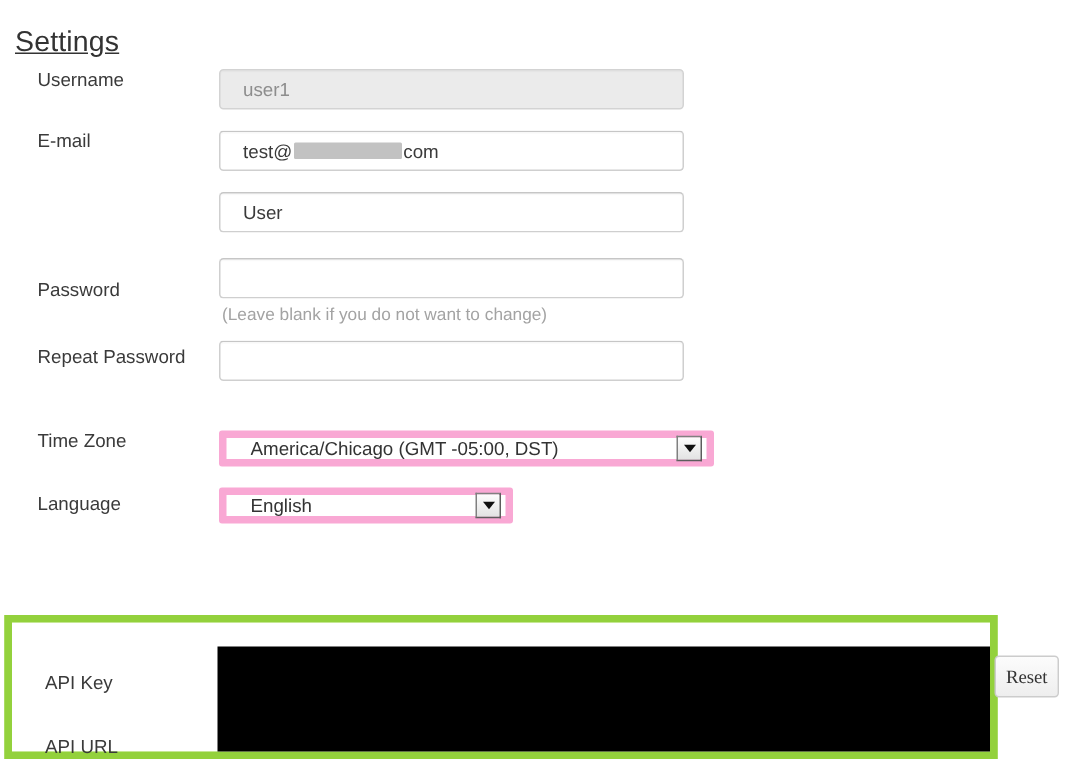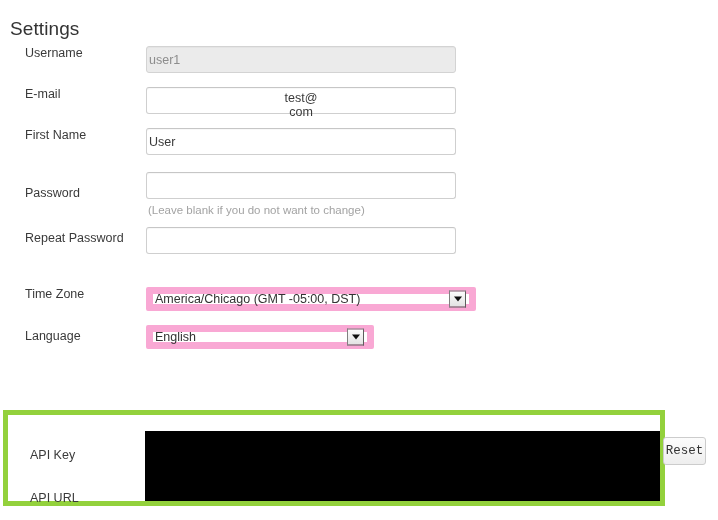--- a/index.html
+++ b/index.html
@@ -26,20 +26,21 @@
   
   .page-title {
     position: absolute;
     left: 10px;
     top: 5px;
     font-size: 19px;
     font-weight: normal;
     color: #333333;
     letter-spacing: 0.1px;
     white-space: nowrap;
+    text-decoration: underline;
   }
 
   
   .form {
     position: absolute;
     left: 0;
     top: 46px;
     width: 718px;
   }
 
@@ -62,21 +63,21 @@
   .field-control {
     position: absolute;
     left: 146px;
     top: 0;
   }
 
   .text-input {
     box-sizing: border-box;
     width: 310px;
     height: 27px;
-    padding: 3px 2px;
+    padding: 3px 15px;
     font-family: "Liberation Sans", sans-serif;
     font-size: 12.5px;
     color: #3a3a3a;
     background: #ffffff;
     border: 1px solid #cfcfcf;
     border-top-color: #c6c6c6;
     border-radius: 3px;
     outline: none;
     box-shadow: inset 0 1px 1px rgba(0,0,0,0.03);
   }
@@ -107,29 +108,29 @@
     margin: 0 1px;
     border-radius: 1px;
   }
 
   
   .select-wrap {
     position: relative;
     box-sizing: border-box;
     height: 24px;
     background: #ffffff;
-    border: 7px solid #f9a8d4;
+    border: 5px solid #f9a8d4;
     border-radius: 2px;
     display: flex;
     align-items: center;
-    padding-left: 2px;
+    padding-left: 16px;
     padding-right: 26px;
   }
   .select-wrap.tz { width: 330px; }
-  .select-wrap.lang { width: 228px; }
+  .select-wrap.lang { width: 196px; }
 
   .select-value {
     font-size: 12.5px;
     color: #333333;
     white-space: nowrap;
     overflow: hidden;
     line-height: 16px;
   }
 
   .select-arrow-btn {
@@ -197,21 +198,21 @@
   }
 
   
   .reset-button {
     position: absolute;
     left: 663px;
     top: 437px;
     width: 43px;
     height: 28px;
     box-sizing: border-box;
-    font-family: Liberation Mono, monospace;
+    font-family: Liberation Serif, serif;
     font-size: 12.5px;
     color: #333333;
     background: linear-gradient(#fcfcfc, #eeeeee);
     border: 1px solid #cccccc;
     border-radius: 3px;
     cursor: pointer;
     line-height: 26px;
     text-align: center;
     padding: 0;
   }
@@ -228,30 +229,29 @@
     <div class="form-row">
       <span class="field-label">Username</span>
       <div class="field-control">
         <input class="text-input disabled" type="text" disabled="" value="user1" style="">
       </div>
     </div>
 
     <div class="form-row">
       <span class="field-label">E-mail</span>
       <div class="field-control">
-        <div class="text-input" style="display:flex;align-items:center;flex-direction:column;">
+        <div class="text-input" style="display:flex;align-items:center;">
           <span>test@</span>
           <span class="redaction-blur"></span>
           <span>com</span>
         </div>
       </div>
     </div>
 
     <div class="form-row">
-      <span class="field-label">First Name</span>
       <div class="field-control">
         <input class="text-input" type="text" value="User" style="">
       </div>
     </div>
 
 
     <div class="form-row" style="height:58px;">
       <span class="field-label" style="top:17px;">Password</span>
       <div class="field-control" style="top:3px;">
         <input class="text-input" type="password" value="" style="">

